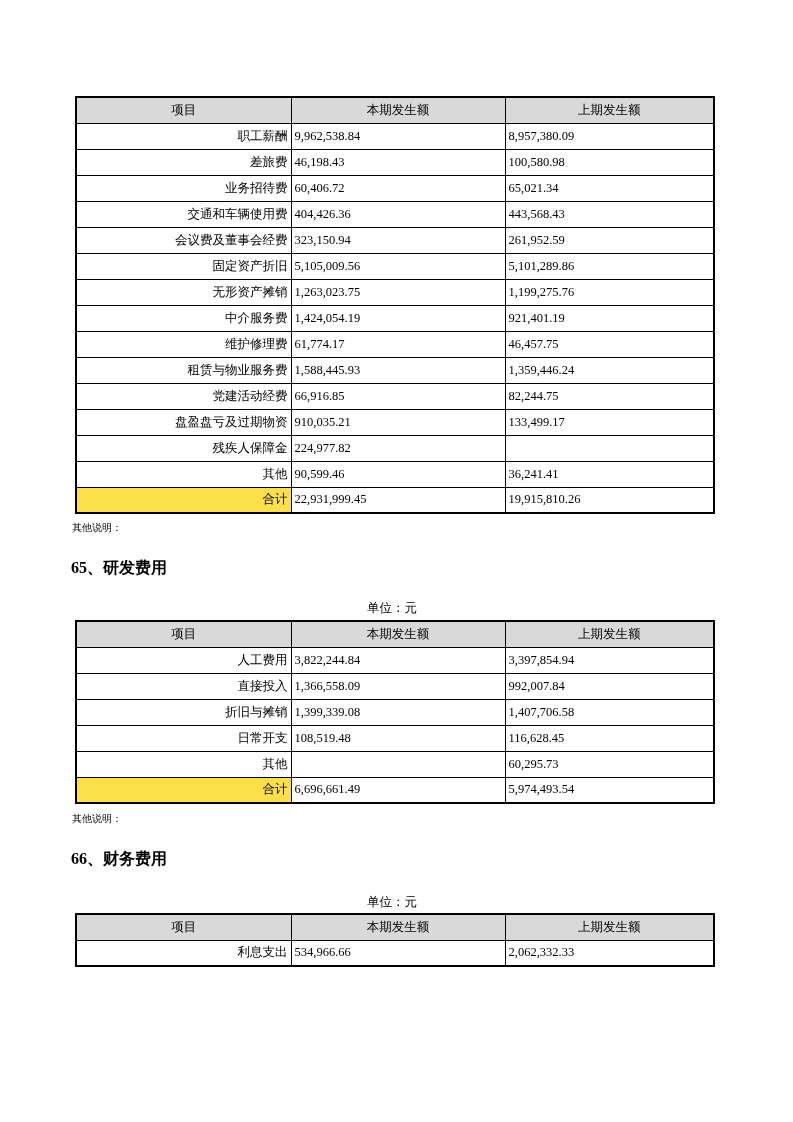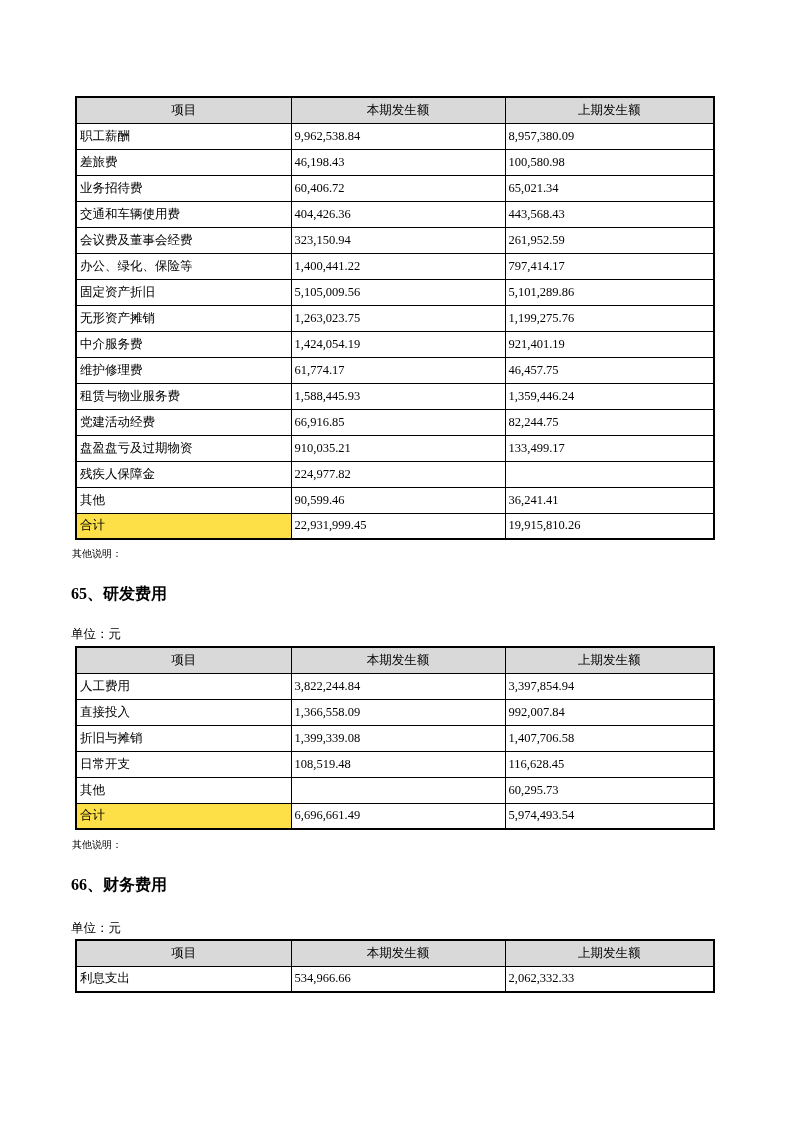--- a/index.html
+++ b/index.html
@@ -30,38 +30,38 @@
     padding: 0 3px;
     overflow: hidden;
     white-space: nowrap;
     vertical-align: middle;
   }
   table.fin th {
     background: #d9d9d9;
     font-weight: normal;
     text-align: center;
   }
-  td.item { text-align: left; padding-left: 5px; }
+  td.item { text-align: right; padding-left: 5px; }
   td.num  { padding-right: 2px; }
   tr.total td.item { background: #fde047; }
 
   .notes {
     font-size: 10px;
     margin: 6px 0 0 1px;
     line-height: 16px;
   }
   .section-title {
     font-size: 16px;
     font-weight: bold;
     margin: 22px 0 0 0;
     line-height: 20px;
   }
   .unit-line {
     font-size: 12.5px;
-    text-align: left;
+    text-align: center;
     margin-top: 22px;
     line-height: 16px;
   }
   .unit-line.u2 { margin-top: 25px; }
   .tbl-gap-1 { margin-top: 4px; }
   .tbl-gap-2 { margin-top: 7px; }
   .tbl-gap-3 { margin-top: 3px; }
 </style>
 </head>
 <body>
@@ -100,25 +100,20 @@
         </tr>
           <tr>
           <td class="item">交通和车辆使用费</td>
           <td class="num">404,426.36</td>
           <td class="num">443,568.43</td>
         </tr>
           <tr>
           <td class="item">会议费及董事会经费</td>
           <td class="num">323,150.94</td>
           <td class="num">261,952.59</td>
-        </tr>
-          <tr>
-          <td class="item">办公、绿化、保险等</td>
-          <td class="num">1,400,441.22</td>
-          <td class="num">797,414.17</td>
         </tr>
           <tr>
           <td class="item">固定资产折旧</td>
           <td class="num">5,105,009.56</td>
           <td class="num">5,101,289.86</td>
         </tr>
           <tr>
           <td class="item">无形资产摊销</td>
           <td class="num">1,263,023.75</td>
           <td class="num">1,199,275.76</td>

